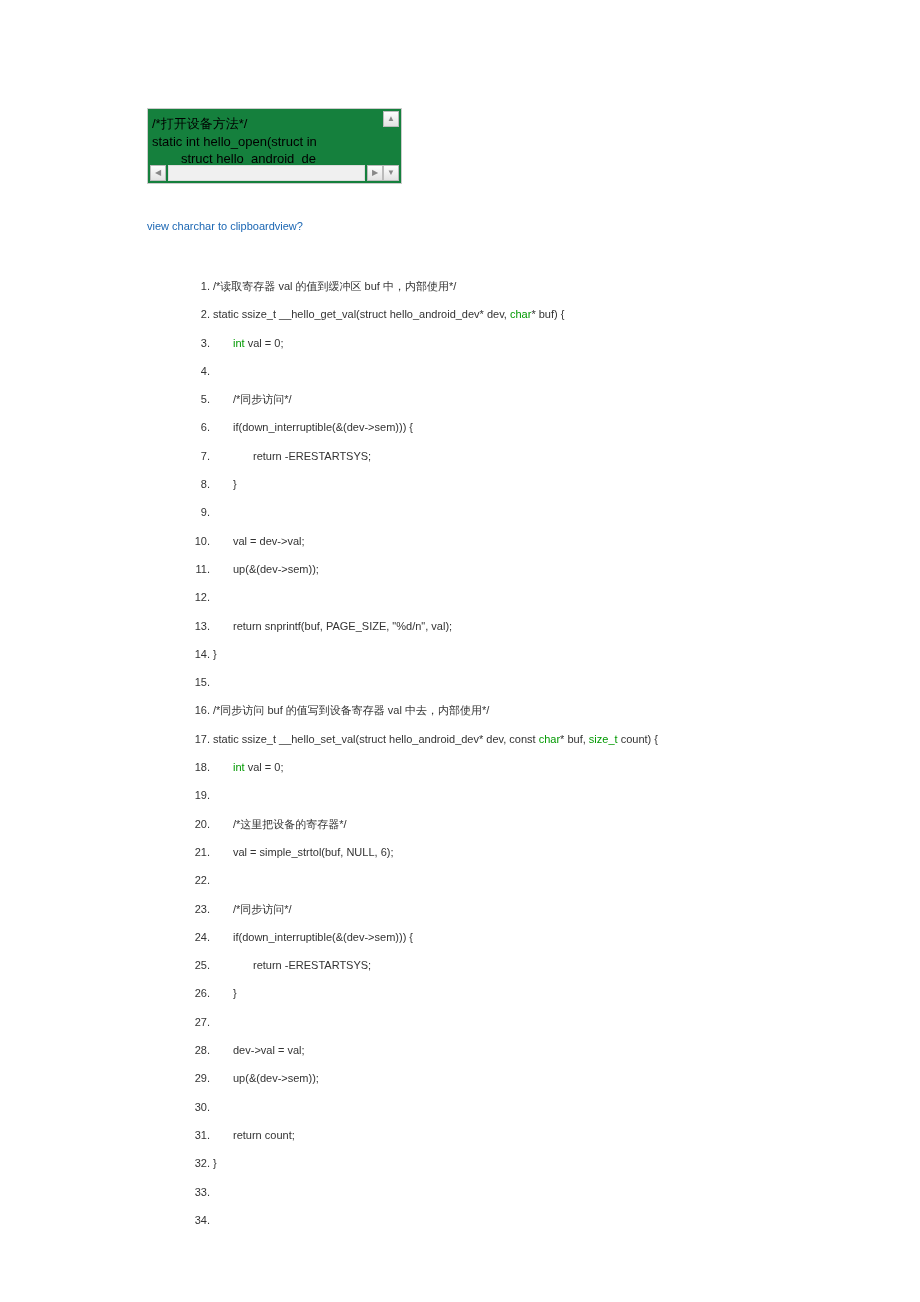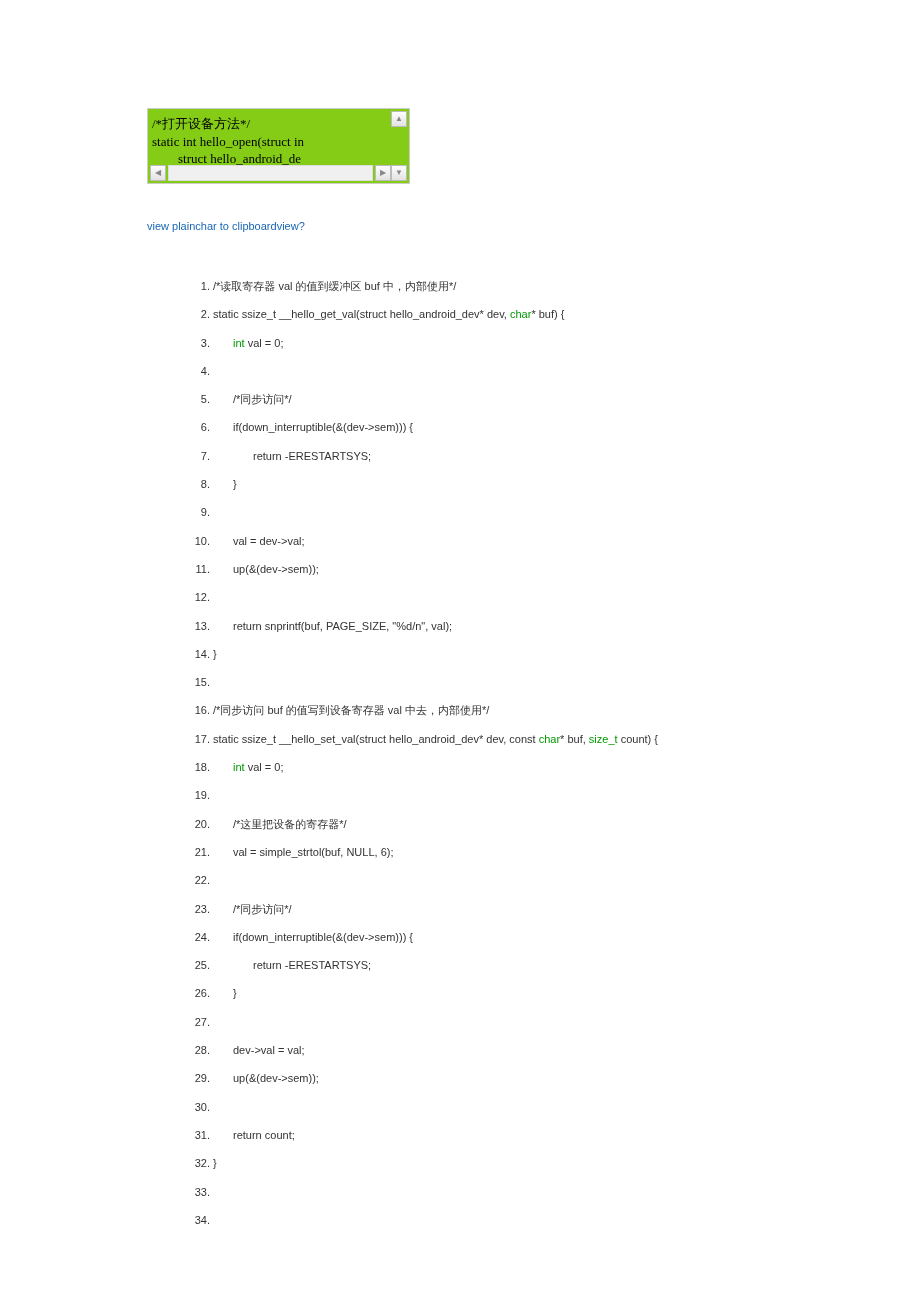--- a/index.html
+++ b/index.html
@@ -11,24 +11,24 @@
     background: #fff;
   }
   .page {
     width: 920px;
     padding: 108px 147px 40px 147px;
     box-sizing: border-box;
   }
   .code-box {
     width: 245px;
     border: 1px solid #ccc;
-    background: #84cc16;
+    background: #15803d;
     position: relative;
-    padding: 6px 12px 4px 4px;
-    font-family: Liberation Serif, serif;
+    padding: 6px 4px 4px 4px;
+    font-family: Liberation Sans, sans-serif;
     font-size: 13px;
     line-height: 1.35;
     color: #000;
     margin-bottom: 36px;
   }
   .code-box .code-content {
     overflow: hidden;
     white-space: pre;
     height: 64px;
   }
@@ -107,21 +107,21 @@
 </div>
     <div class="scroll-btn scroll-up">▲</div>
     <div class="scroll-btn scroll-down">▼</div>
     <div class="scroll-btn scroll-left-btn">◀</div>
     <div class="scroll-track-h"></div>
     <div class="scroll-btn scroll-right-btn">▶</div>
   </div>
 
 
   <div class="view-links">
-    <a href="#">view plain</a><a href="#">char to clipboard</a><a href="#">view</a><a href="#">?</a>
+    <a href="#">view char</a><a href="#">char to clipboard</a><a href="#">view</a><a href="#">?</a>
   </div>
 
   <ol class="code-list">
       <li><span>/*读取寄存器 val 的值到缓冲区 buf 中，内部使用*/</span></li>
       <li>static ssize_t __hello_get_val(struct hello_android_dev* dev, <span class="keyword">char</span>* buf) {</li>
       <li><span class="indent1"></span><span class="keyword">int</span> val = 0;</li>
       <li><span class="indent1"></span><span></span></li>
       <li><span class="indent1"></span><span>/*同步访问*/</span></li>
       <li><span class="indent1"></span><span>if(down_interruptible(&amp;(dev-&gt;sem))) {</span></li>
       <li><span class="indent2"></span><span>return -ERESTARTSYS;</span></li>

